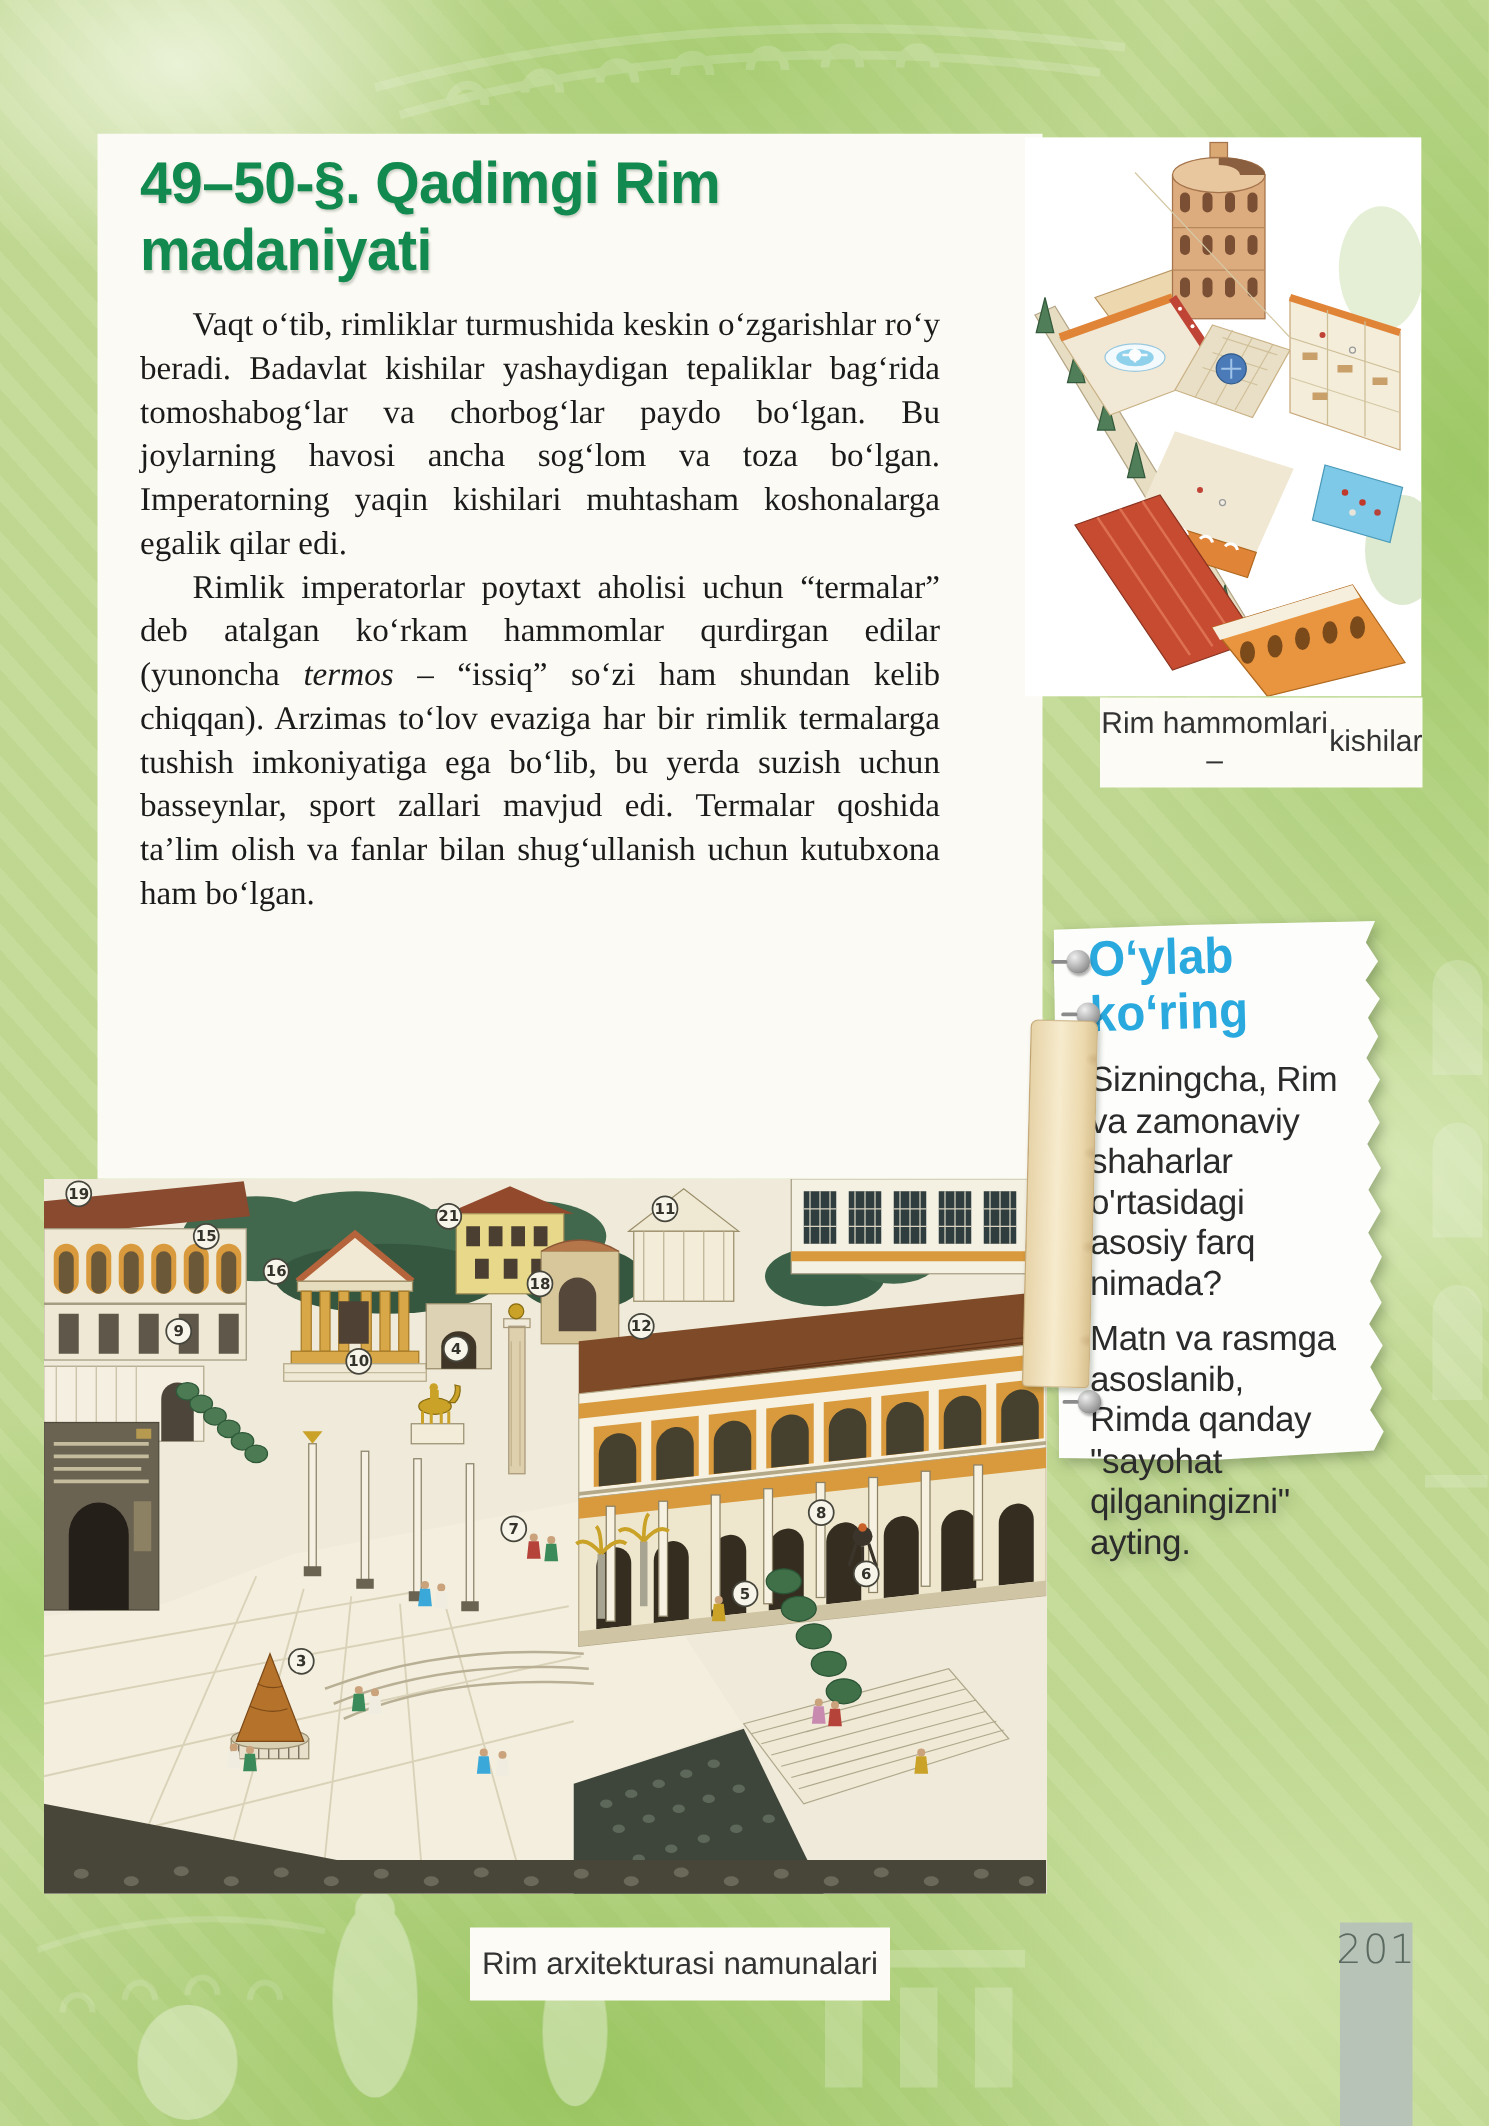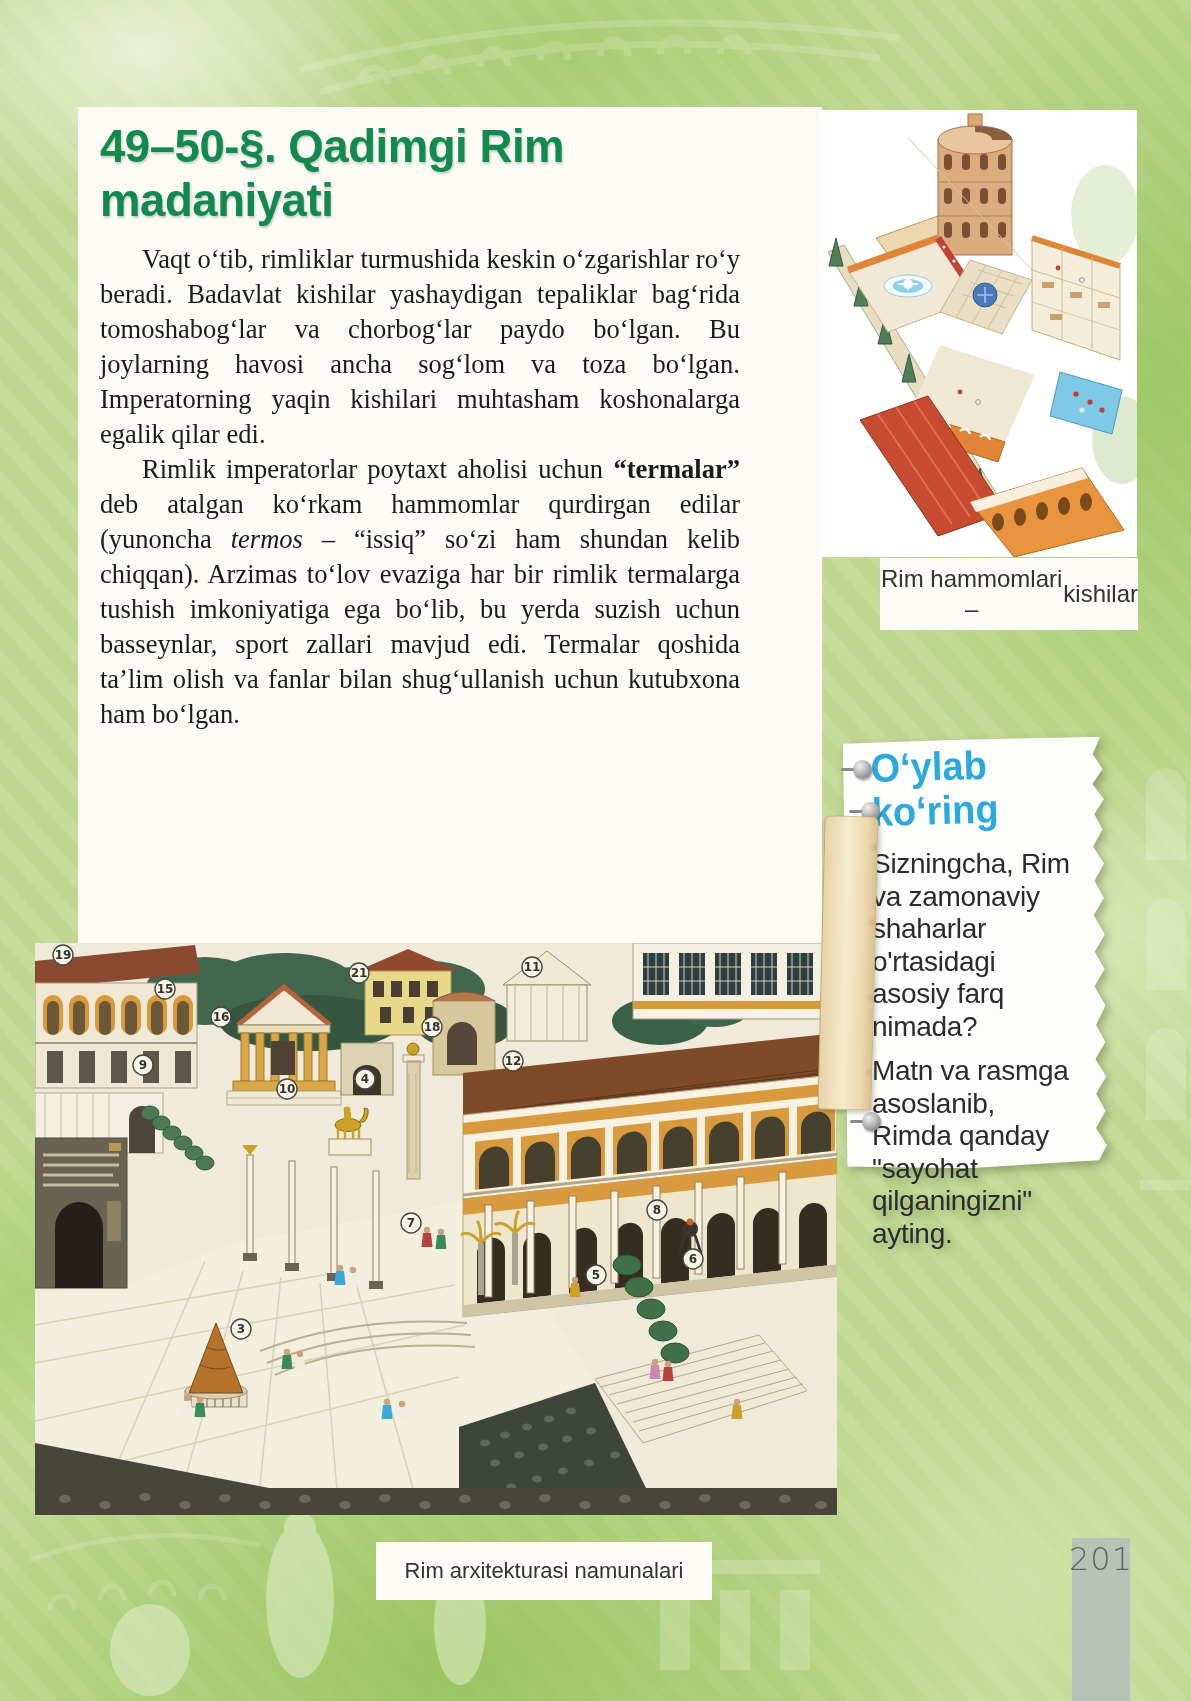--- a/index.html
+++ b/index.html
@@ -12,44 +12,44 @@
       radial-gradient(360px 240px at 12% 3%, rgba(236,243,218,.95), rgba(236,243,218,0) 70%),
       radial-gradient(520px 300px at 48% 3%, rgba(158,200,102,.7), rgba(158,200,102,0) 70%),
       radial-gradient(430px 640px at 98% 22%, rgba(148,196,90,.8), rgba(148,196,90,0) 75%),
       radial-gradient(300px 260px at 94% 55%, rgba(216,233,183,.85), rgba(216,233,183,0) 70%),
       radial-gradient(720px 430px at 38% 98%, rgba(146,193,87,.85), rgba(146,193,87,0) 75%),
       radial-gradient(420px 310px at 86% 93%, rgba(206,227,166,.9), rgba(206,227,166,0) 70%),
       radial-gradient(280px 220px at 2% 76%, rgba(168,208,116,.85), rgba(168,208,116,0) 70%),
       repeating-linear-gradient(48deg, rgba(255,255,255,.05) 0 14px, rgba(110,160,60,.05) 14px 30px);}
   .bg-decor{position:absolute;inset:0;pointer-events:none;}
   
-  .panel{left:78px;top:107px;width:744px;height:836px;background:#fbfaf4;}
+  .panel{left:78px;top:107px;width:744px;height:836px;background:#fbfaf4;padding-left:12px;}
   .title{margin:12px 0 16px 22px;width:660px;color:#12894e;
     font:700 47px/1.14 "Liberation Sans",sans-serif;letter-spacing:-.5px;
     transform:scaleX(.97);transform-origin:left top;
     text-shadow:1px 2px 2px rgba(70,90,70,.28);}
   .bodytext{margin-left:22px;width:640px;font-family:"Liberation Serif",serif;
     font-size:26.5px;line-height:35px;color:#1b1b1b;text-align:justify;}
   .bodytext p{margin:0;}
   .bodytext p.indent{text-indent:42px;}
   .section-label{display:inline-block;background:#12894e;color:#fff;
     font:700 25px/1.25 "Liberation Sans",sans-serif;letter-spacing:.5px;
     padding:2px 14px 4px 56px;margin:0 6px 0 -20px;text-indent:0;
     transform:scaleX(.99);transform-origin:left;vertical-align:baseline;}
-  .b{font-weight:700;} .i{font-style:italic;}
+  .b{font-weight:400;} .i{font-style:italic;}
   
   .baths-fig{left:820px;top:110px;width:317px;height:447px;background:#fff;}
   .baths-fig svg,.forum-fig svg{display:block;}
   .baths-cap{left:880px;top:558px;width:258px;height:72px;background:#fcfbf6;
     display:flex;flex-direction:row;justify-content:center;align-items:center;
     font-size:24px;line-height:30px;color:#333;}
   .forum-fig{left:35px;top:943px;width:802px;height:572px;background:#efead9;}
   .forum-cap{left:376px;top:1542px;width:336px;height:58px;background:#fcfbf6;
     display:flex;align-items:center;justify-content:center;
-    font-size:22px;color:#333;}
+    font-size:25px;color:#333;}
   
   .note-wrap{left:845px;top:738px;width:268px;height:430px;
     filter:drop-shadow(3px 4px 5px rgba(40,60,30,.35));}
   .note-paper{position:absolute;inset:0;background:#fdfdfb;transform:rotate(-.6deg);
     clip-path:polygon(0% 1%,40% .4%,96% 0%,93.2% 4%,96.8% 7.5%,93% 11%,97.2% 14.5%,
       93.6% 18%,96.6% 21.5%,93% 25.5%,97% 29.5%,93.4% 33.5%,96.8% 37.5%,93% 41.5%,
       97% 46%,93.2% 50%,96.8% 54%,93% 58%,97% 62.5%,93.4% 67%,96.8% 71%,93% 75%,
       97% 79%,93.2% 83%,96.6% 87%,93% 91%,97% 95%,94% 98.5%,45% 100%,0% 99.3%);}
   .note-inner{position:absolute;left:25px;top:8px;width:210px;}
   .note-title{font:700 40px/1.1 "Liberation Sans",sans-serif;color:#2aa9df;

